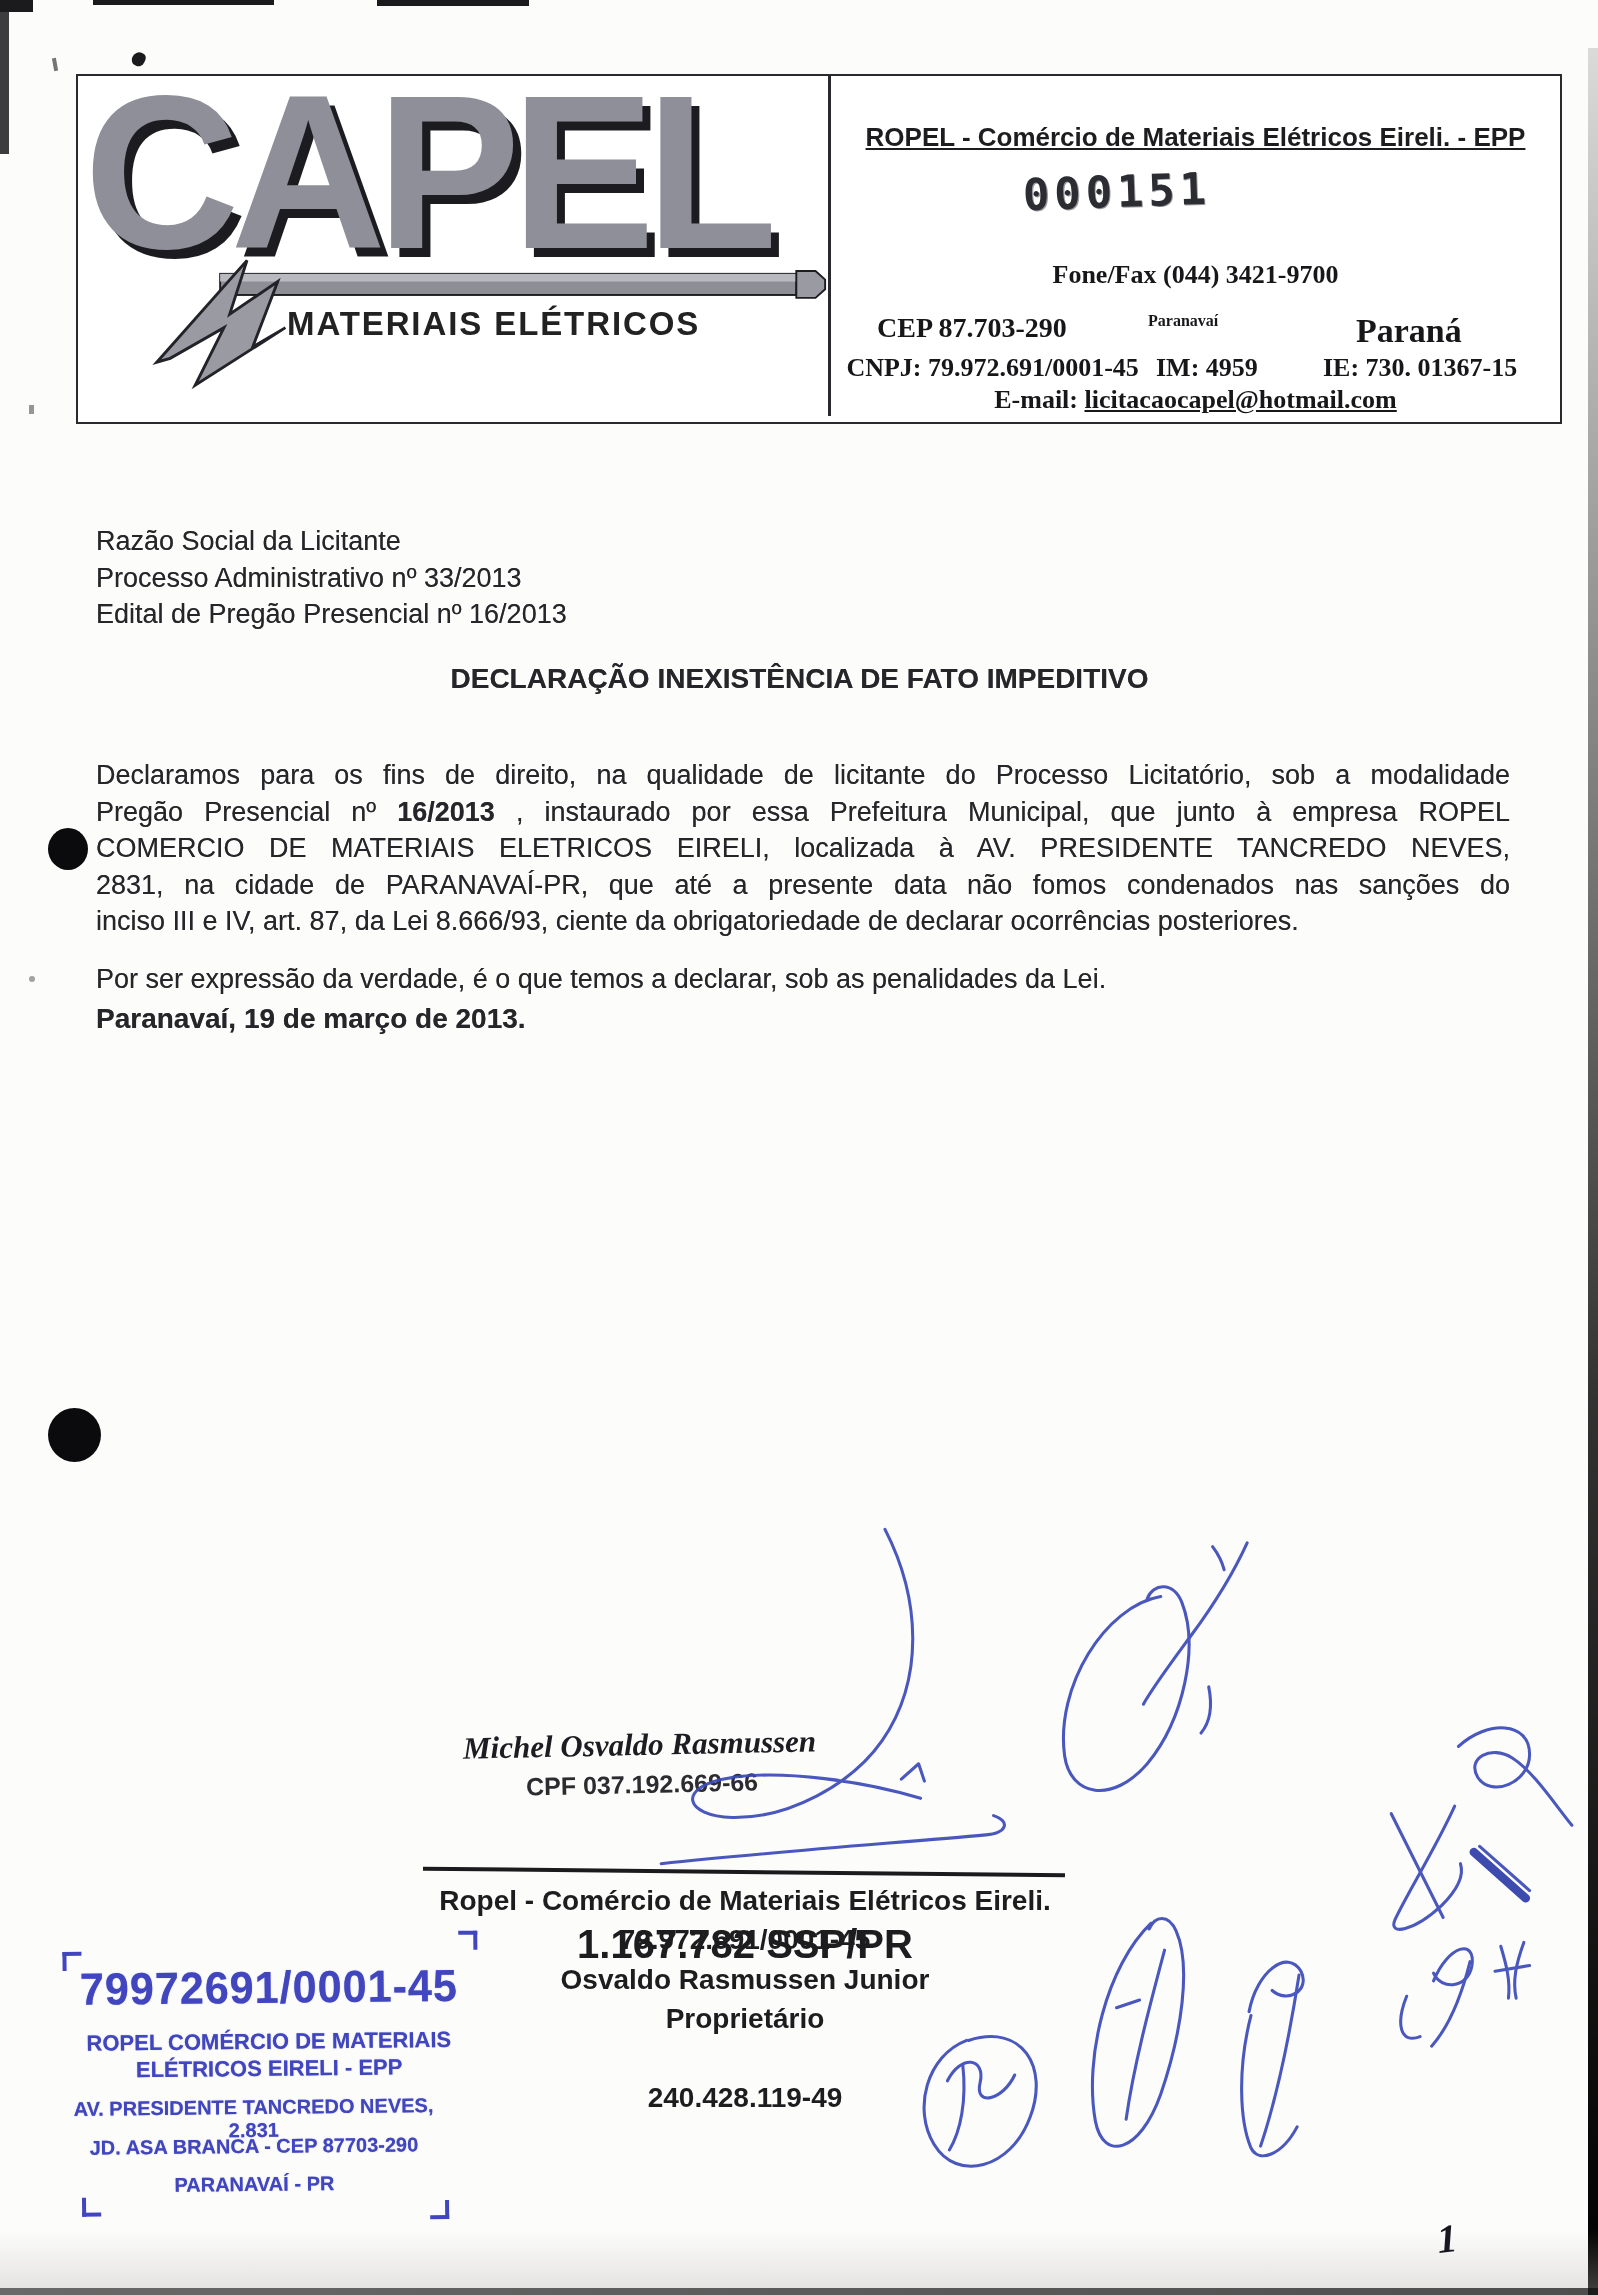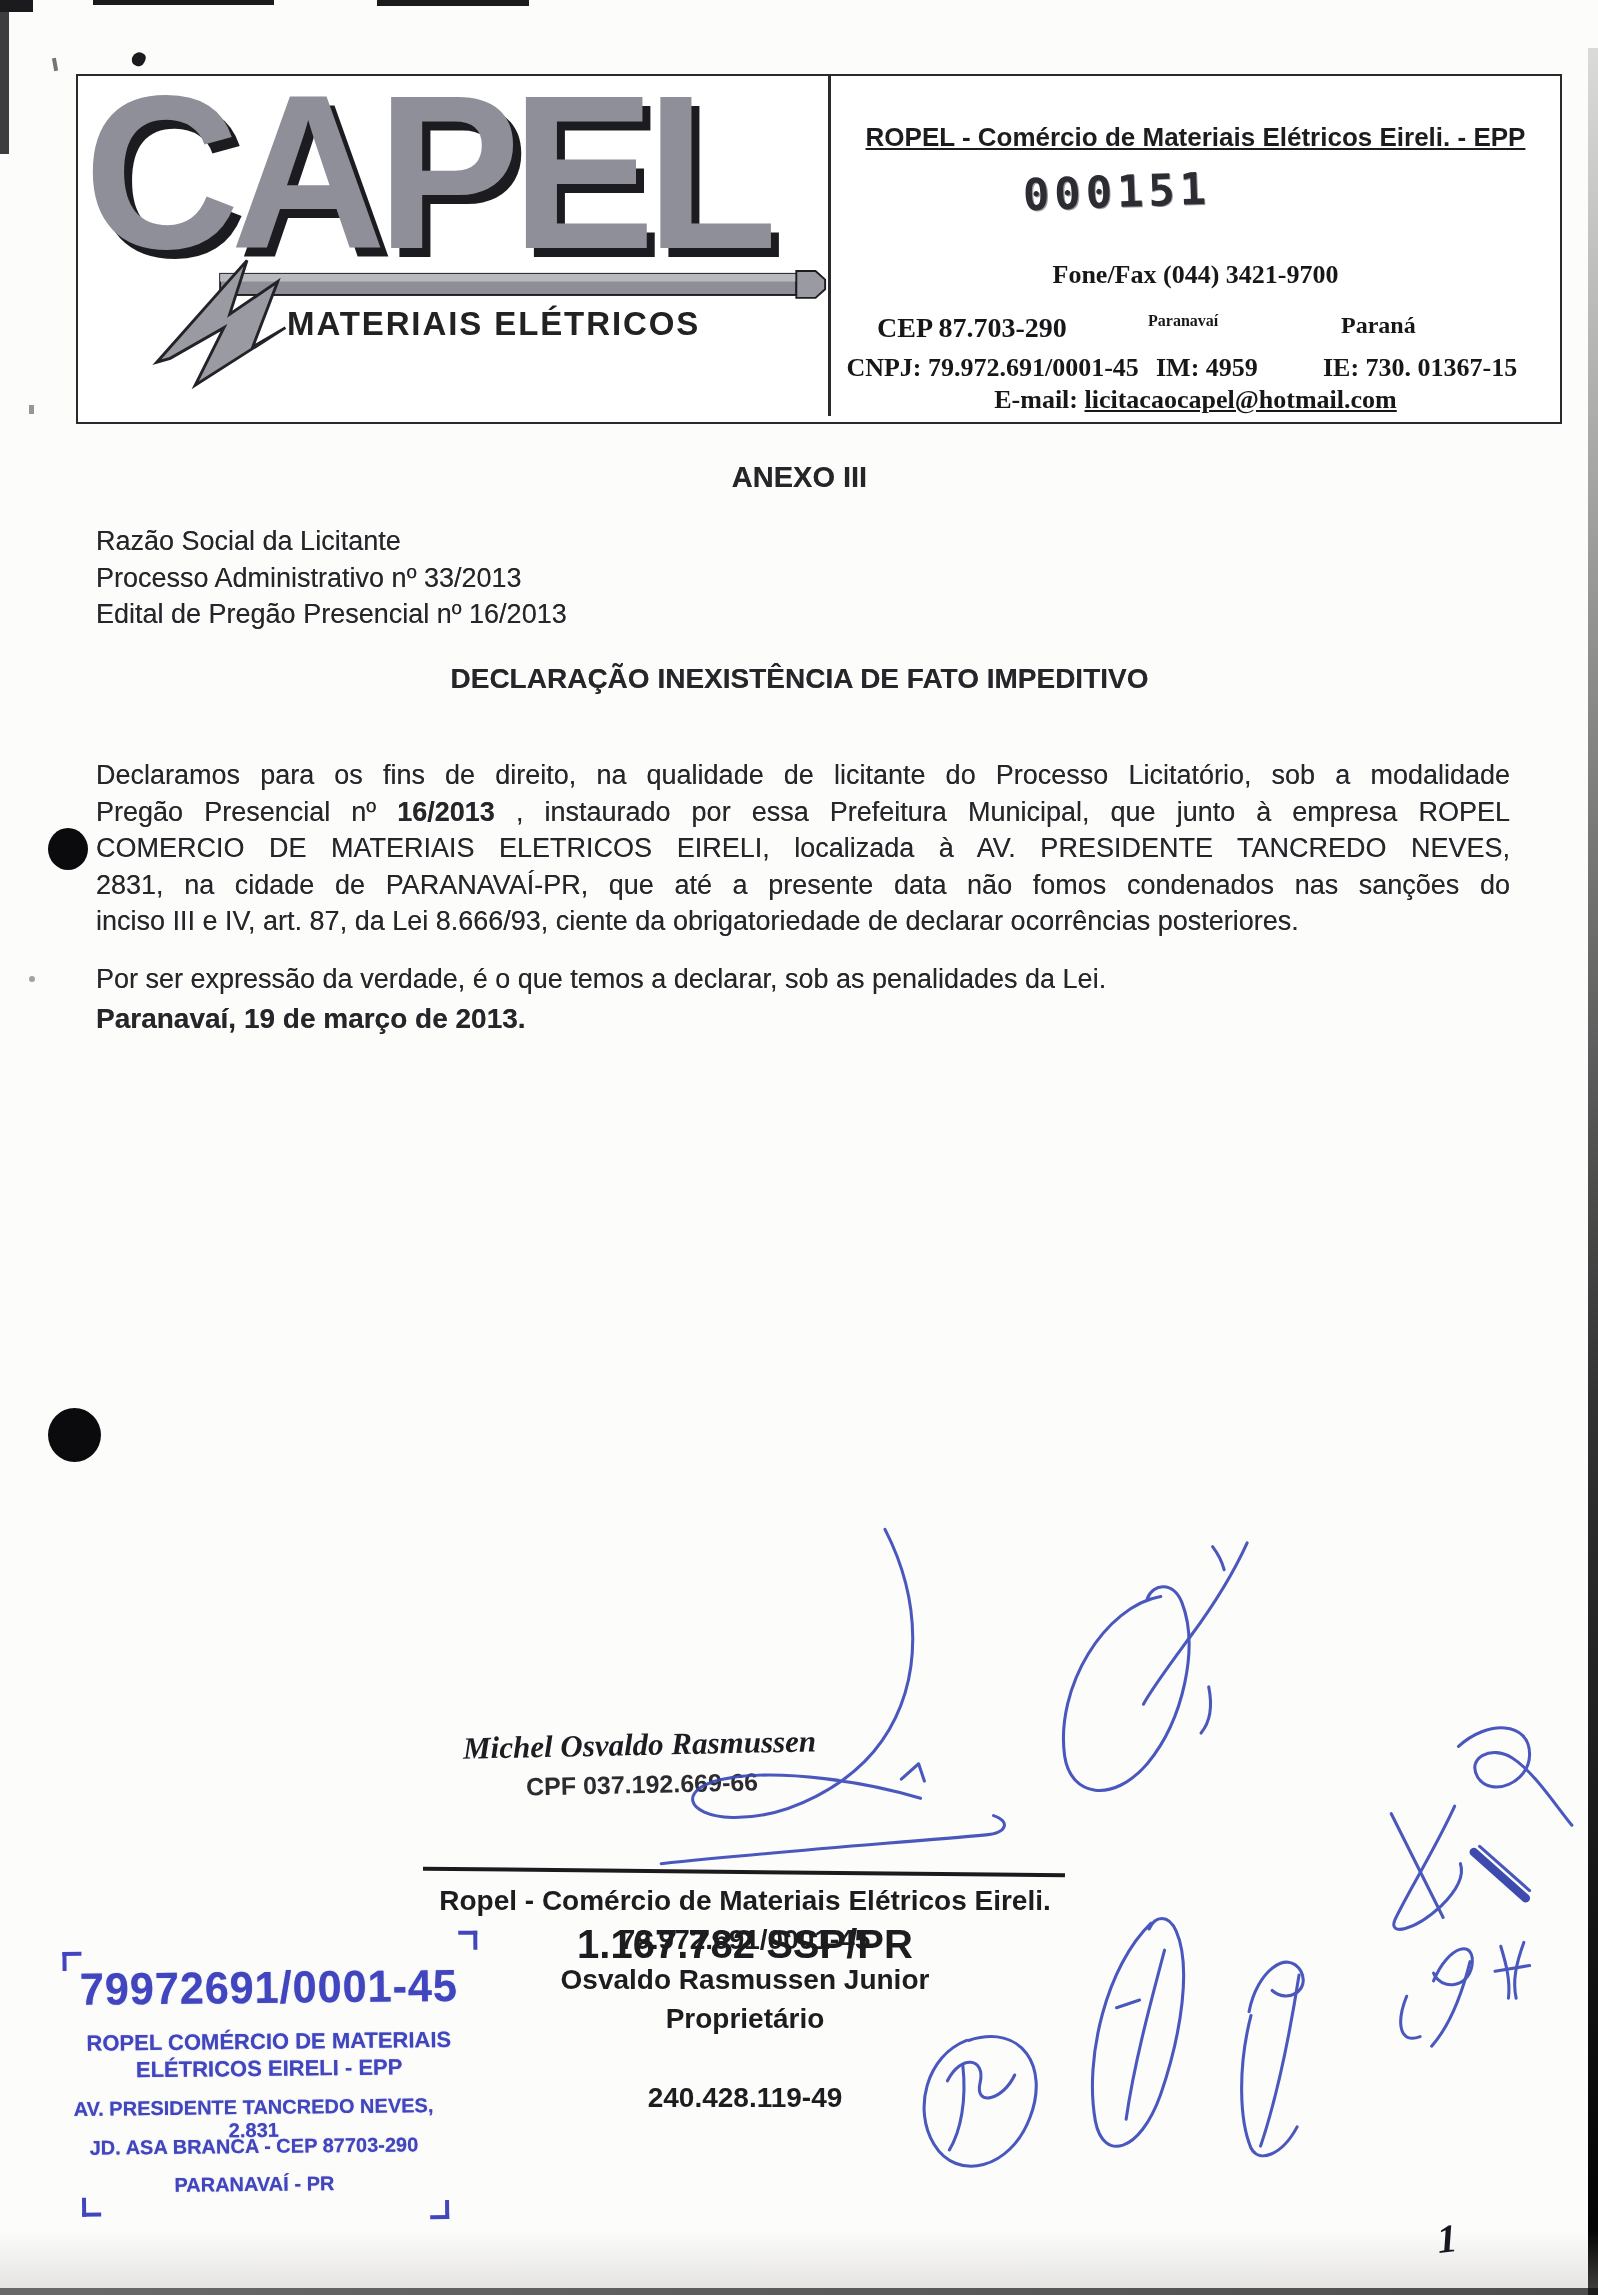--- a/index.html
+++ b/index.html
@@ -62,32 +62,31 @@
       </svg>
       <div class="abs tagline">MATERIAIS ELÉTRICOS</div>
     </div>
 
     <div class="abs" style="left:753px;top:0;width:729px;height:340px;">
       <div class="abs center sans-b u" style="left:0;top:46px;width:729px;font-size:26px;">ROPEL - Comércio de Materiais Elétricos Eireli. - EPP</div>
       <div class="abs stamp-num" style="left:192px;top:90px;">000151</div>
       <div class="abs center serif" style="left:0;top:184px;width:729px;font-size:26px;">Fone/Fax (044) 3421-9700</div>
       <div class="abs serif" style="left:46px;top:236px;font-size:28px;">CEP 87.703-290</div>
       <div class="abs serif" style="left:317px;top:236px;font-size:16px;">Paranavaí</div>
-      <div class="abs serif" style="left:510px;top:236px;font-size:24px;">Paraná</div>
+      <div class="abs serif" style="left:525px;top:236px;font-size:34px;">Paraná</div>
       <div class="abs serif" style="left:15.4px;top:277px;font-size:26px;">CNPJ: 79.972.691/0001-45</div>
       <div class="abs serif" style="left:325px;top:277px;font-size:26px;">IM: 4959</div>
       <div class="abs serif" style="left:492px;top:277px;font-size:26px;">IE: 730. 01367-15</div>
       <div class="abs center serif" style="left:0;top:309px;width:729px;font-size:26px;">
         <span>E-mail:</span>
         <span class="u">licitacaocapel@hotmail.com</span>
       </div>
     </div>
   </div>
 
-  <div class="abs center ink" style="left:0;top:461px;width:1599px;font-size:29px;font-weight:bold;">ANEXO III</div>
 
   <div class="abs ink" style="left:96px;top:526px;font-size:27px;">Razão Social da Licitante</div>
   <div class="abs ink" style="left:96px;top:563px;font-size:27px;">Processo Administrativo nº 33/2013</div>
   <div class="abs ink" style="left:96px;top:599px;font-size:27px;">Edital de Pregão Presencial nº 16/2013</div>
 
   <div class="abs center ink" style="left:0;top:663px;width:1599px;font-size:28px;font-weight:bold;">DECLARAÇÃO INEXISTÊNCIA DE FATO IMPEDITIVO</div>
 
   <div class="abs pline just ink" style="top:757px;">Declaramos para os fins de direito, na qualidade de licitante do Processo Licitatório, sob a modalidade</div>
   <div class="abs pline just ink" style="top:794px;">
     <span>Pregão Presencial nº </span><span style="font-weight:bold">16/2013</span><span> , instaurado por essa Prefeitura Municipal, que junto à empresa ROPEL</span>

